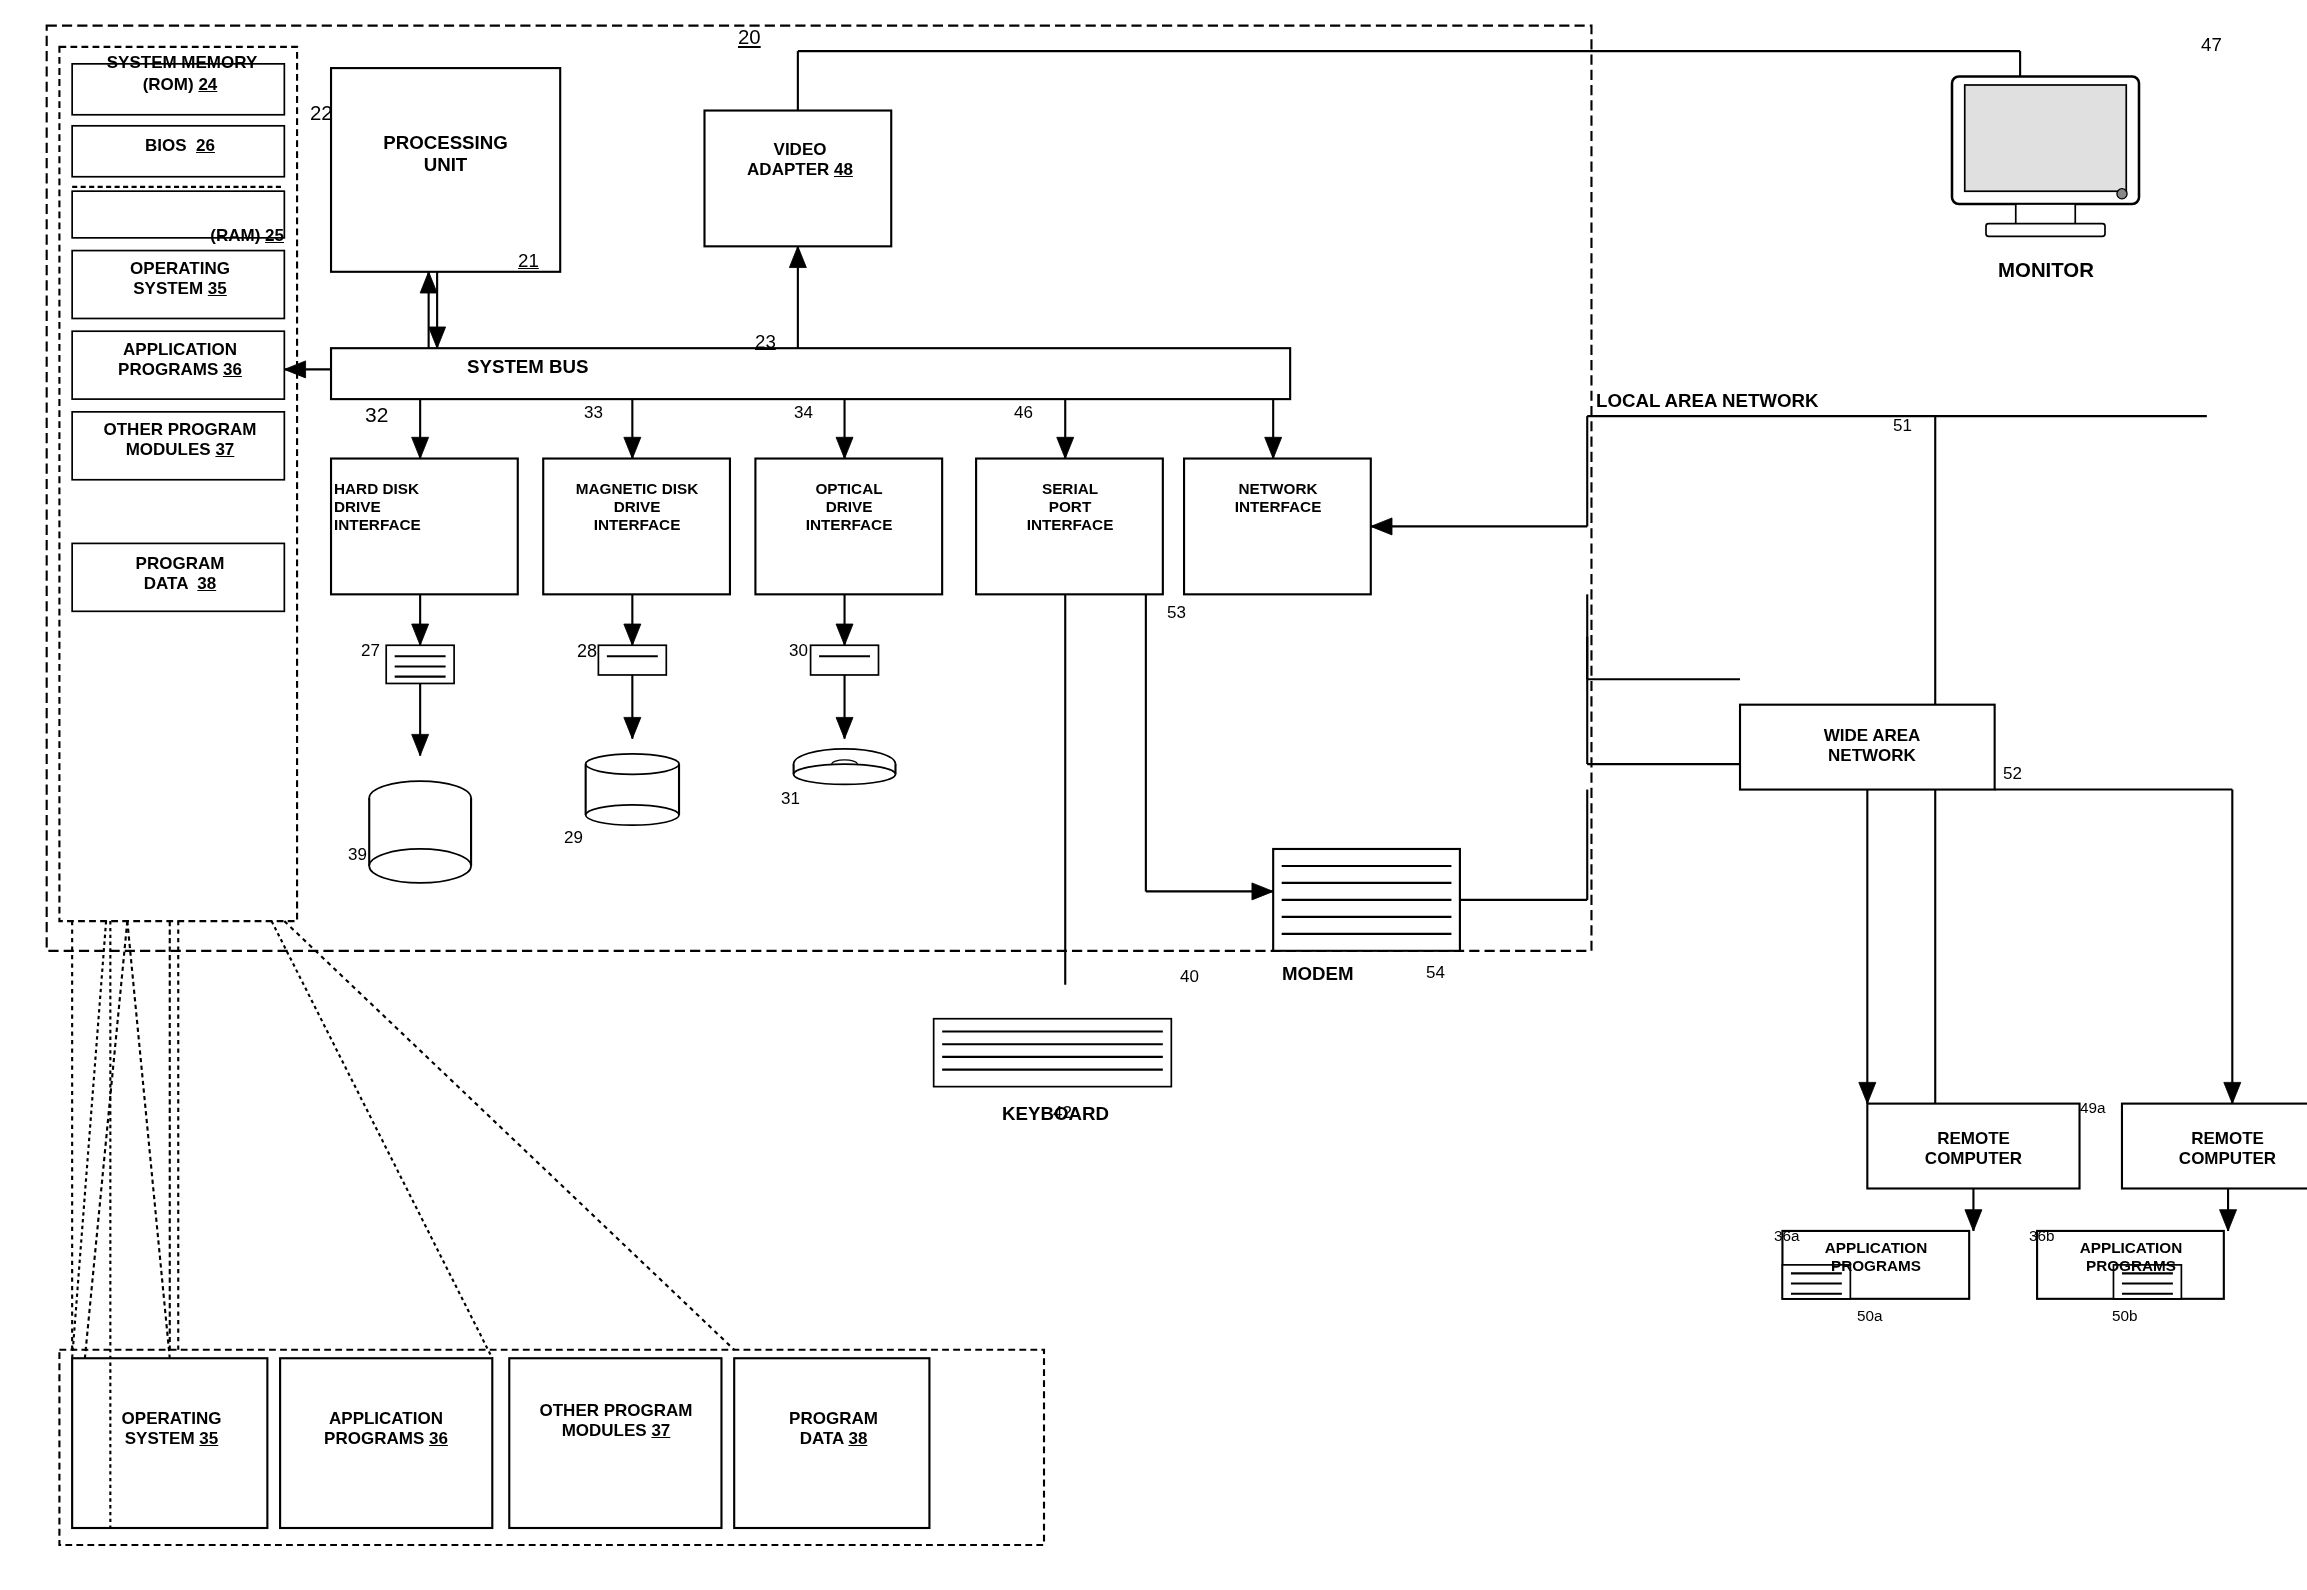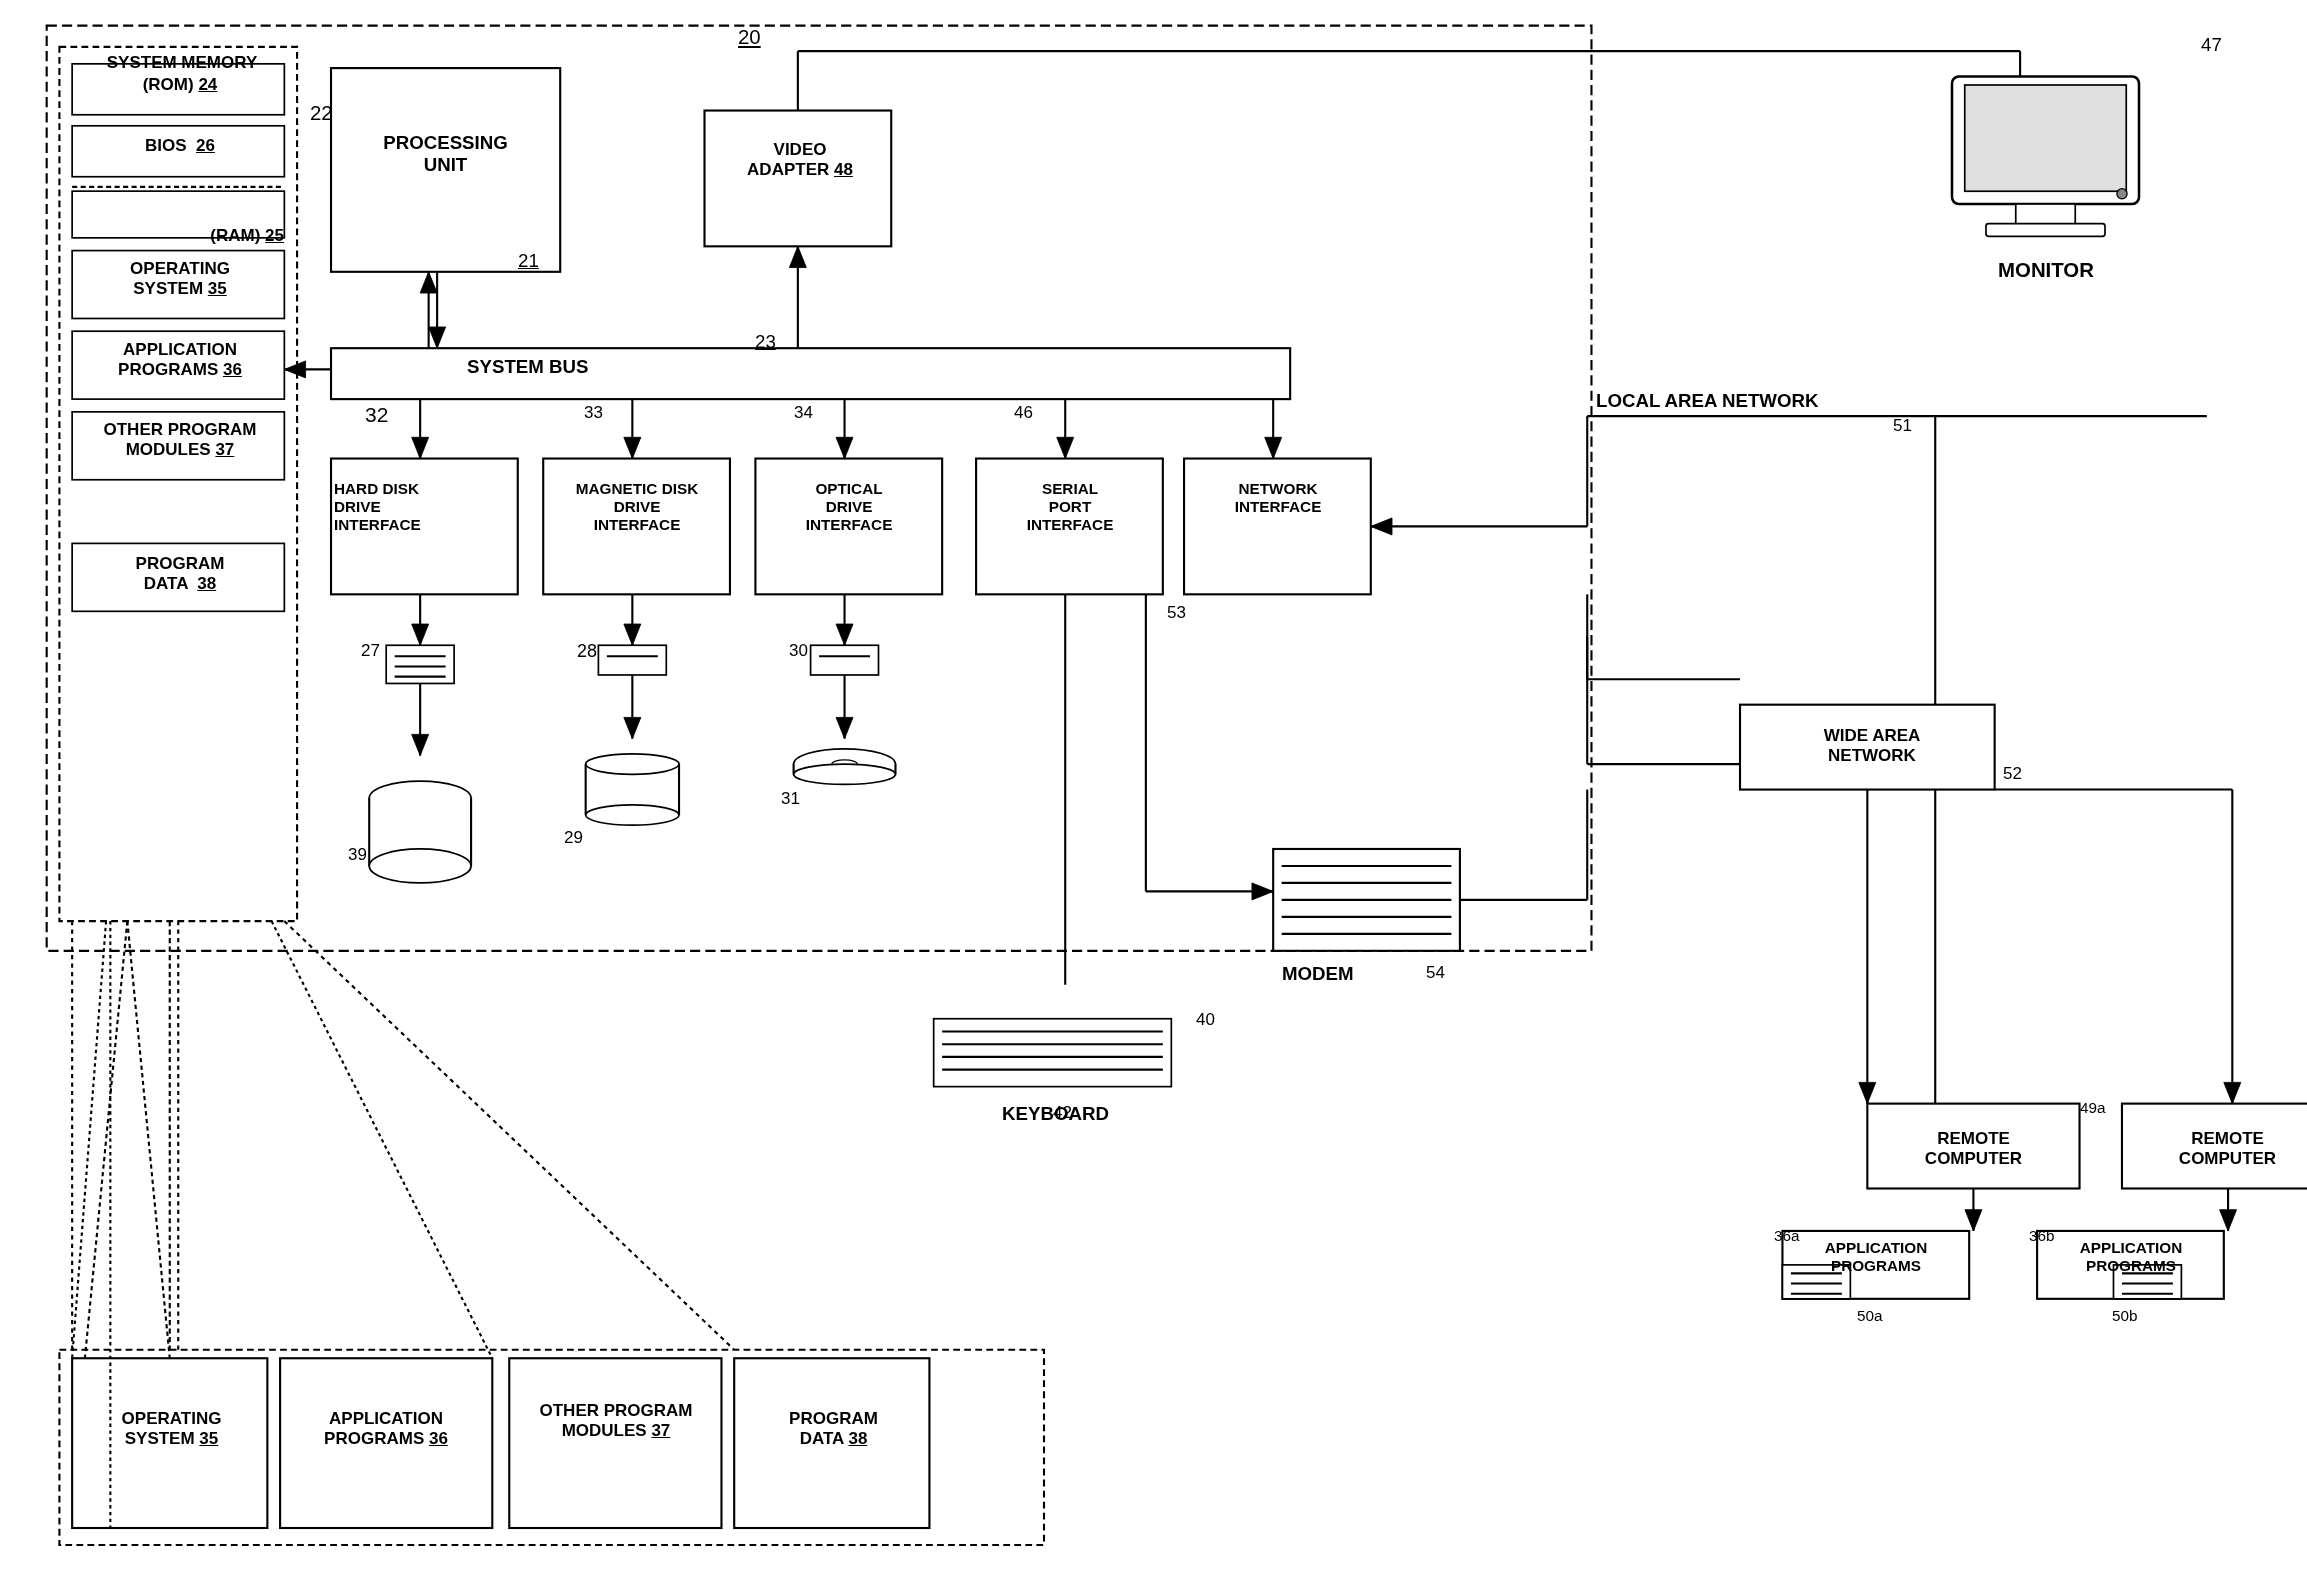--- a/index.html
+++ b/index.html
@@ -313,21 +313,21 @@
   <rect x="60" y="183" width="140" height="15" rx="3" stroke="#000" stroke-width="2" fill="white"></rect>
 
   <circle cx="220" cy="148" r="6" stroke="#000" stroke-width="1.5" fill="#888"></circle>
 </svg>
 
 <div style="position:absolute; top:963px; left:1282px; font-size:18.7px; font-weight:bold; text-align:center;">MODEM</div>
 <div style="position:absolute; top:963px; left:1426px; font-size:17px; font-weight:normal;">54</div>
 
 <div style="position:absolute; top:1103px; left:1002px; font-size:18.7px; font-weight:bold; text-align:center;">KEYBOARD</div>
 <div style="position:absolute; top:1103px; left:1053px; font-size:17px; font-weight:normal;">42</div>
-<div style="position:absolute; top:1010px; left:1180px; font-size:17px; font-weight:normal;margin-left:16px;">40</div>
+<div style="position:absolute; top:967px; left:1180px; font-size:17px; font-weight:normal;">40</div>
 
 <div style="position:absolute; top:641px; left:361px; font-size:17px; font-weight:normal;">27</div>
 <div style="position:absolute; top:641px; left:577px; font-size:18px; font-weight:normal;">28</div>
 <div style="position:absolute; top:641px; left:789px; font-size:17px; font-weight:normal;">30</div>
 
 <div style="position:absolute; top:845px; left:348px; font-size:17px; font-weight:normal;">39</div>
 <div style="position:absolute; top:828px; left:564px; font-size:17px; font-weight:normal;">29</div>
 <div style="position:absolute; top:789px; left:781px; font-size:17px; font-weight:normal;">31</div>
 
 <div style="position:absolute; top:603px; left:1167px; font-size:17px; font-weight:normal;">53</div>

